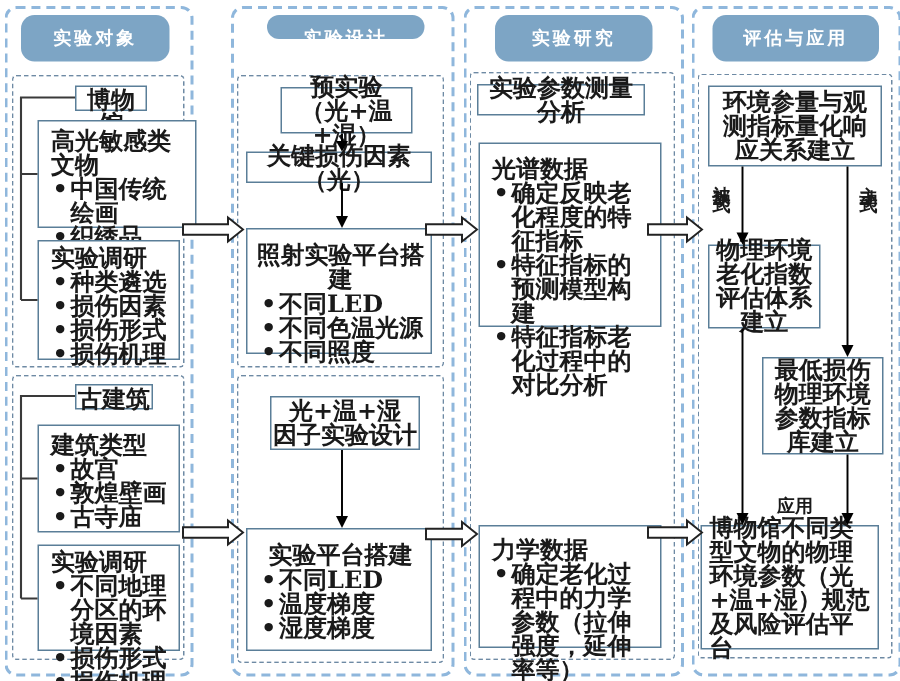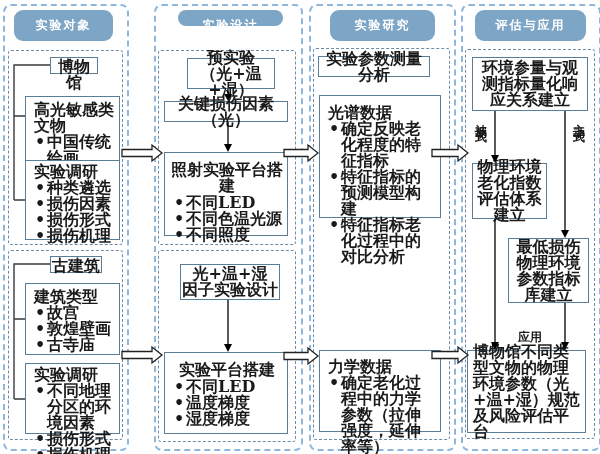--- a/index.html
+++ b/index.html
@@ -62,21 +62,21 @@
     </div>
 
   <div class="group" style="left:8px;top:50px;width:113px;height:193px;"></div>
   <div class="group" style="left:8px;top:250px;width:113px;height:188px;"></div>
   <div class="group" style="left:158px;top:50px;width:136px;height:193px;"></div>
   <div class="group" style="left:158px;top:250px;width:136px;height:190px;"></div>
   <div class="group" style="left:313px;top:48px;width:135px;height:390px;"></div>
   <div class="group" style="left:465px;top:49px;width:128px;height:388px;"></div>
 
   <div class="box label-box" style="left:50px;top:57px;width:48px;height:17px;"><span>博物馆</span></div>
-  <div class="box list-box" style="left:25px;top:96px;width:95px;height:72px;">
+  <div class="box list-box" style="left:25px;top:80px;width:106px;height:72px;">
     <div class="box-title">高光敏感类文物</div>
     <ul class="blts">
       <li>中国传统绘画</li>
       <li>织绣品</li>
       <li>纸质品</li>
     </ul>
   </div>
   <div class="box list-box" style="left:25px;top:160px;width:95px;height:80px;padding-top:3px;">
     <div class="box-title">实验调研</div>
     <ul class="blts">

